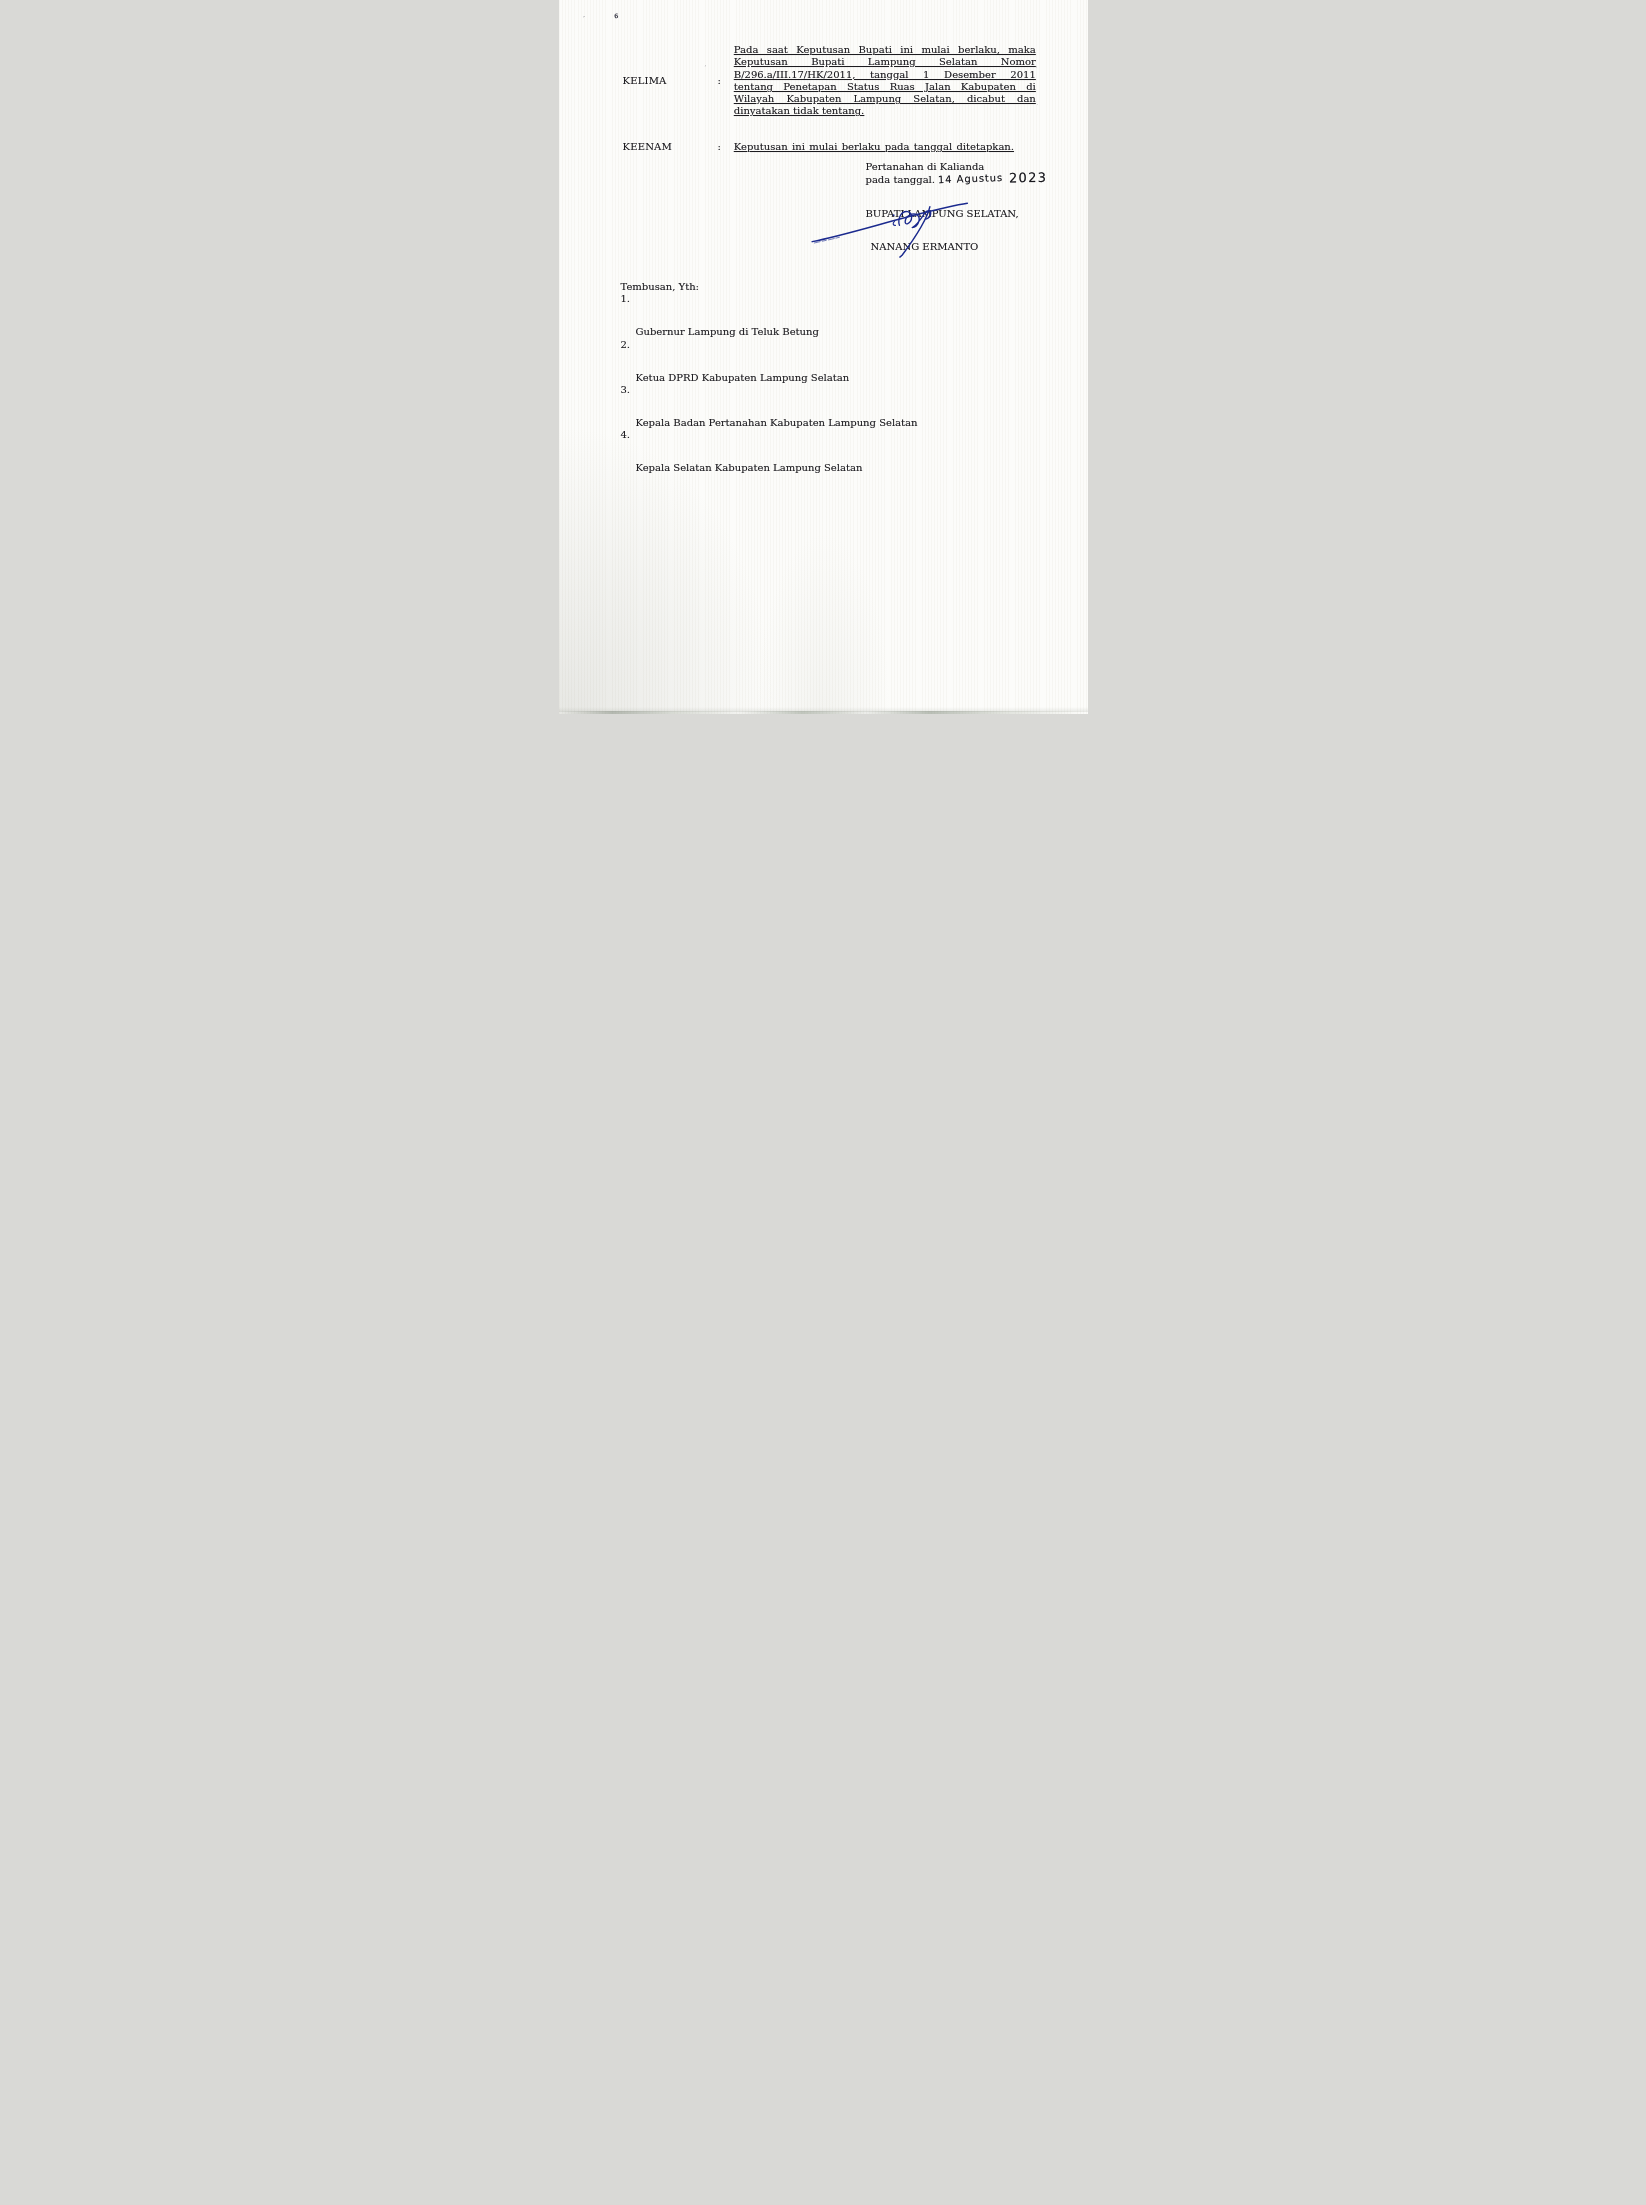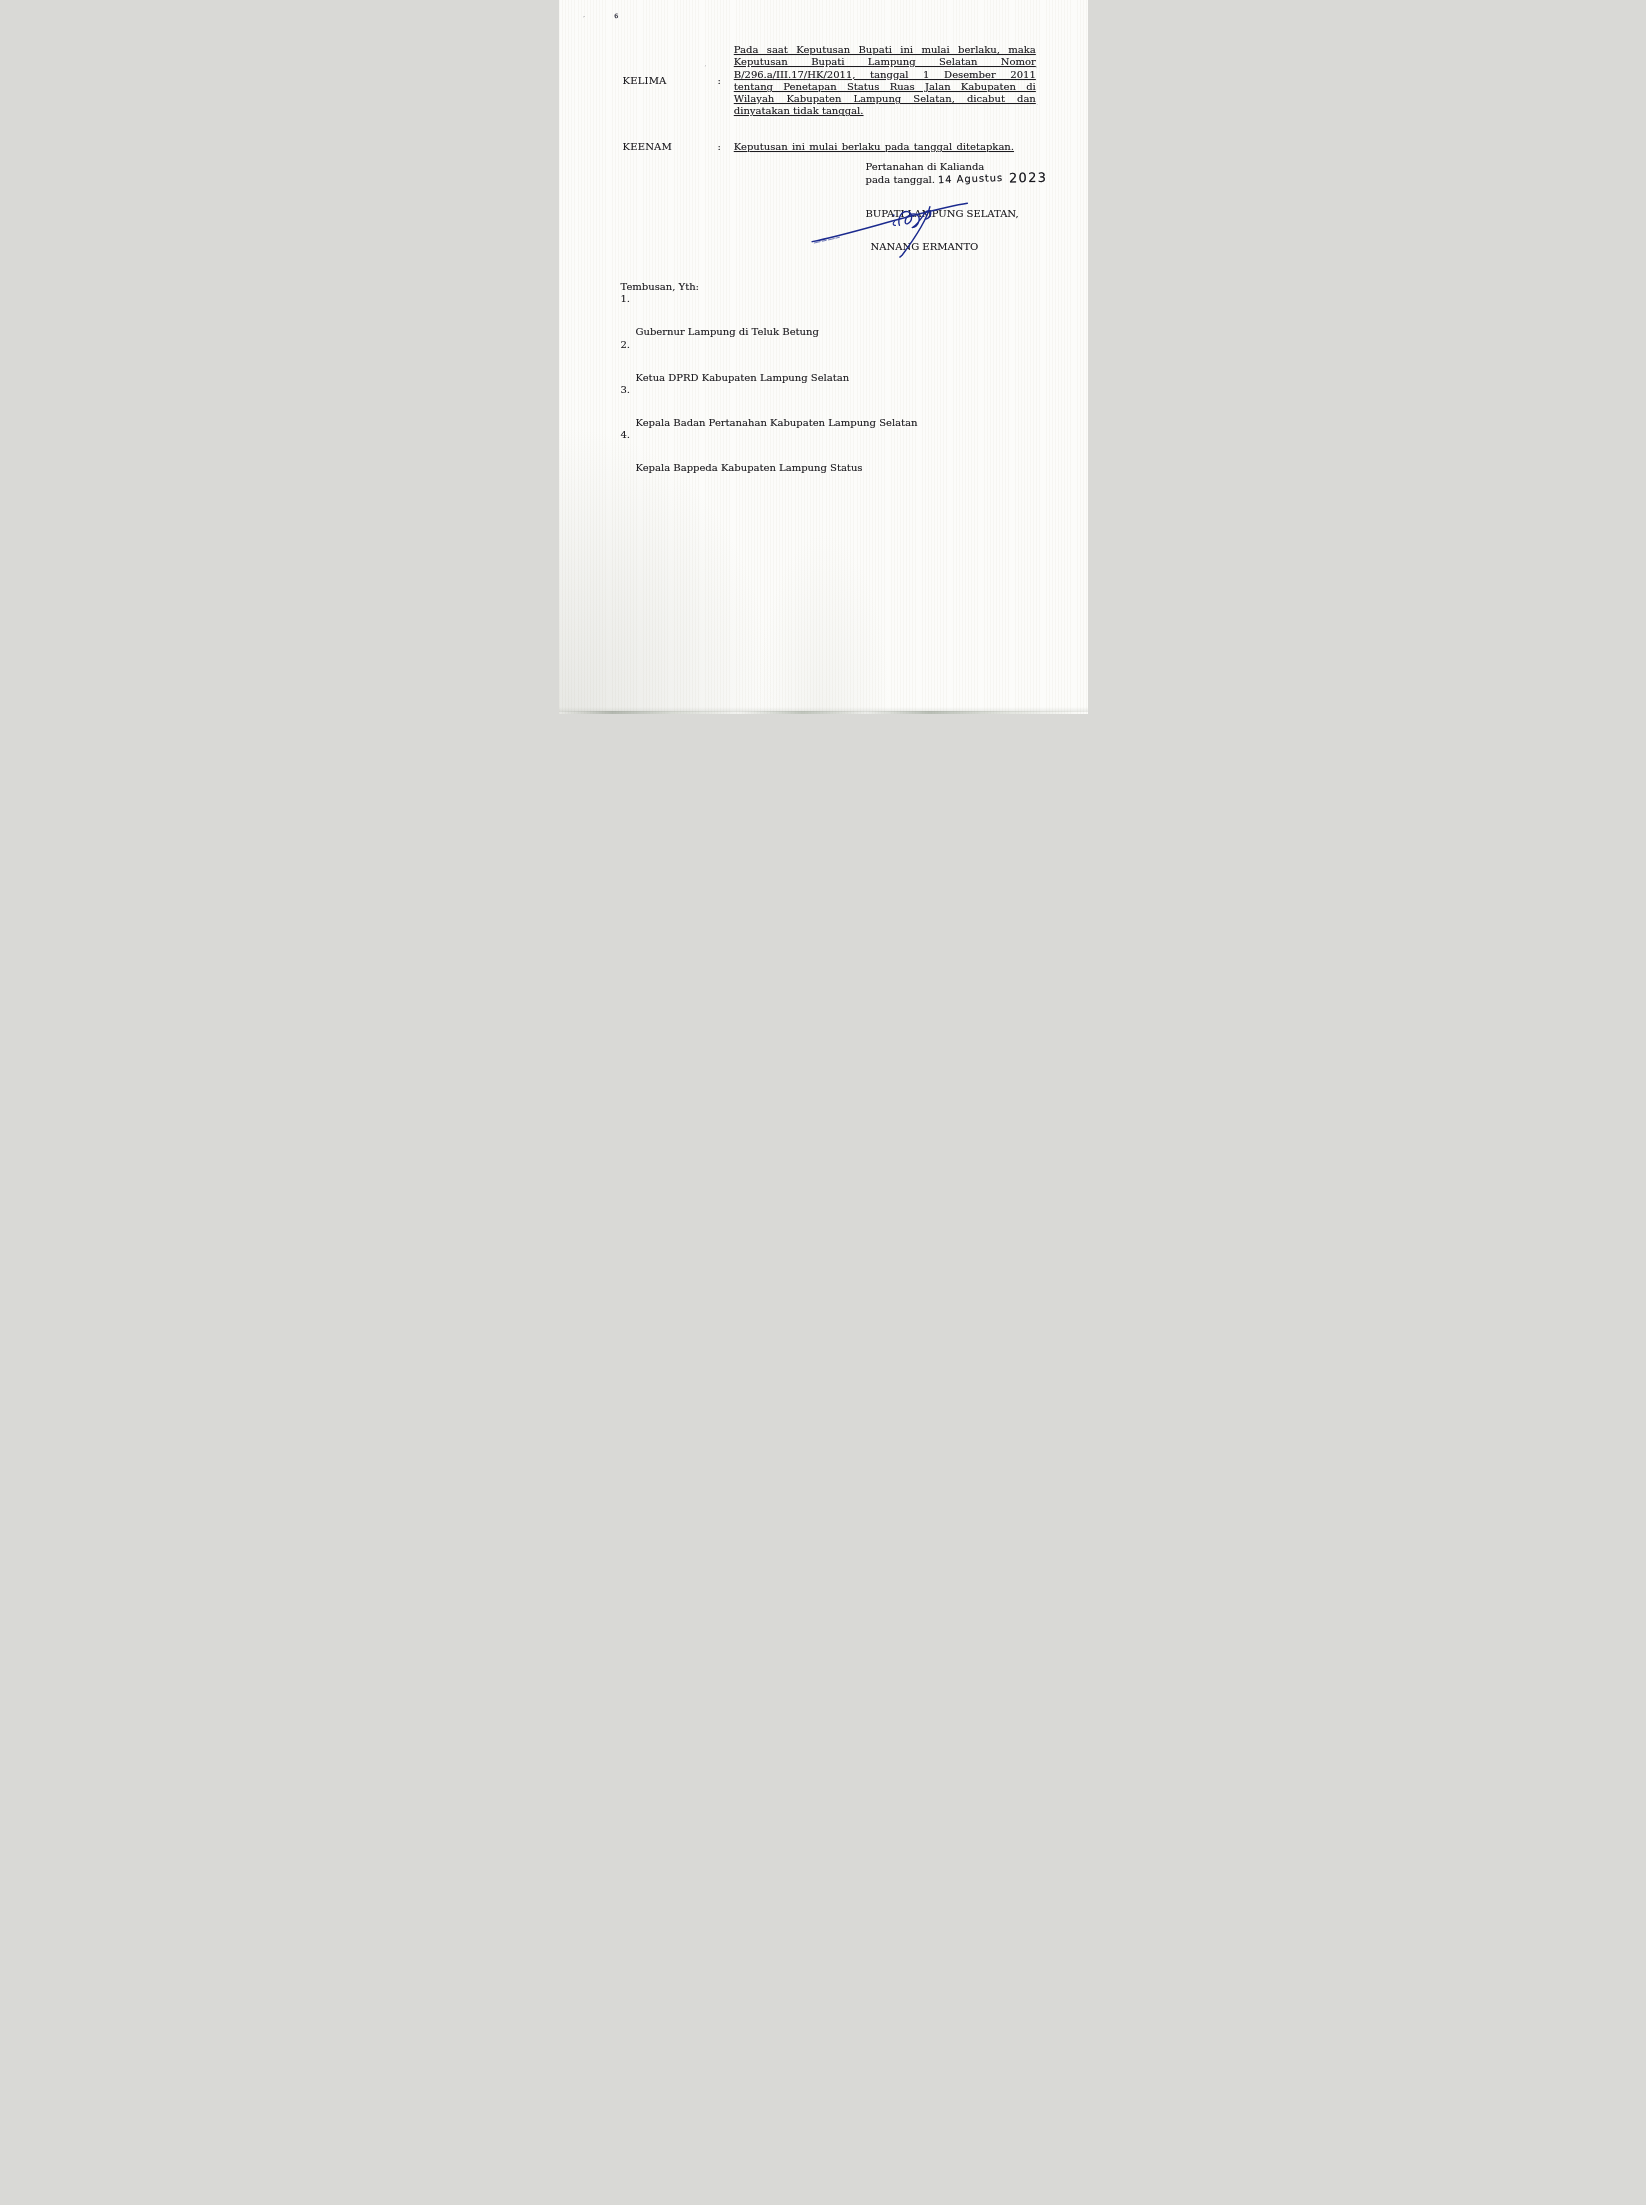--- a/index.html
+++ b/index.html
@@ -85,21 +85,21 @@
 
     <div class="clause-row">
       <div class="clause-label typed">KELIMA</div>
       <div class="clause-colon typed">:</div>
       <div class="clause-body">
         <div class="clause-line typed">Pada saat Keputusan Bupati ini mulai berlaku, maka</div>
         <div class="clause-line typed">Keputusan Bupati Lampung Selatan Nomor</div>
         <div class="clause-line typed">B/296.a/III.17/HK/2011, tanggal 1 Desember 2011</div>
         <div class="clause-line typed">tentang Penetapan Status Ruas Jalan Kabupaten di</div>
         <div class="clause-line typed">Wilayah Kabupaten Lampung Selatan, dicabut dan</div>
-        <div class="clause-line last typed">dinyatakan tidak tanggal.</div>
+        <div class="clause-line last typed">dinyatakan tidak tentang.</div>
       </div>
     </div>
 
     <div class="clause-row second">
       <div class="clause-label typed">KEENAM</div>
       <div class="clause-colon typed">:</div>
       <div class="clause-body">
         <div class="clause-line single typed">Keputusan ini mulai berlaku pada tanggal ditetapkan.</div>
       </div>
     </div>
@@ -140,21 +140,21 @@
     <div class="temb-item">
       <span class="temb-num typed">2.</span>
       <span class="temb-text typed">Ketua DPRD Kabupaten Lampung Selatan</span>
     </div>
     <div class="temb-item">
       <span class="temb-num typed">3.</span>
       <span class="temb-text typed">Kepala Badan Pertanahan Kabupaten Lampung Selatan</span>
     </div>
     <div class="temb-item">
       <span class="temb-num typed">4.</span>
-      <span class="temb-text typed">Kepala Bappeda Kabupaten Lampung Status</span>
+      <span class="temb-text typed">Kepala Selatan Kabupaten Lampung Selatan</span>
     </div>
   </div>
 
   <div class="edge-shadow"></div>
   <div class="bottom-edge"></div>
 
 </div>
 
 
 </body></html>

